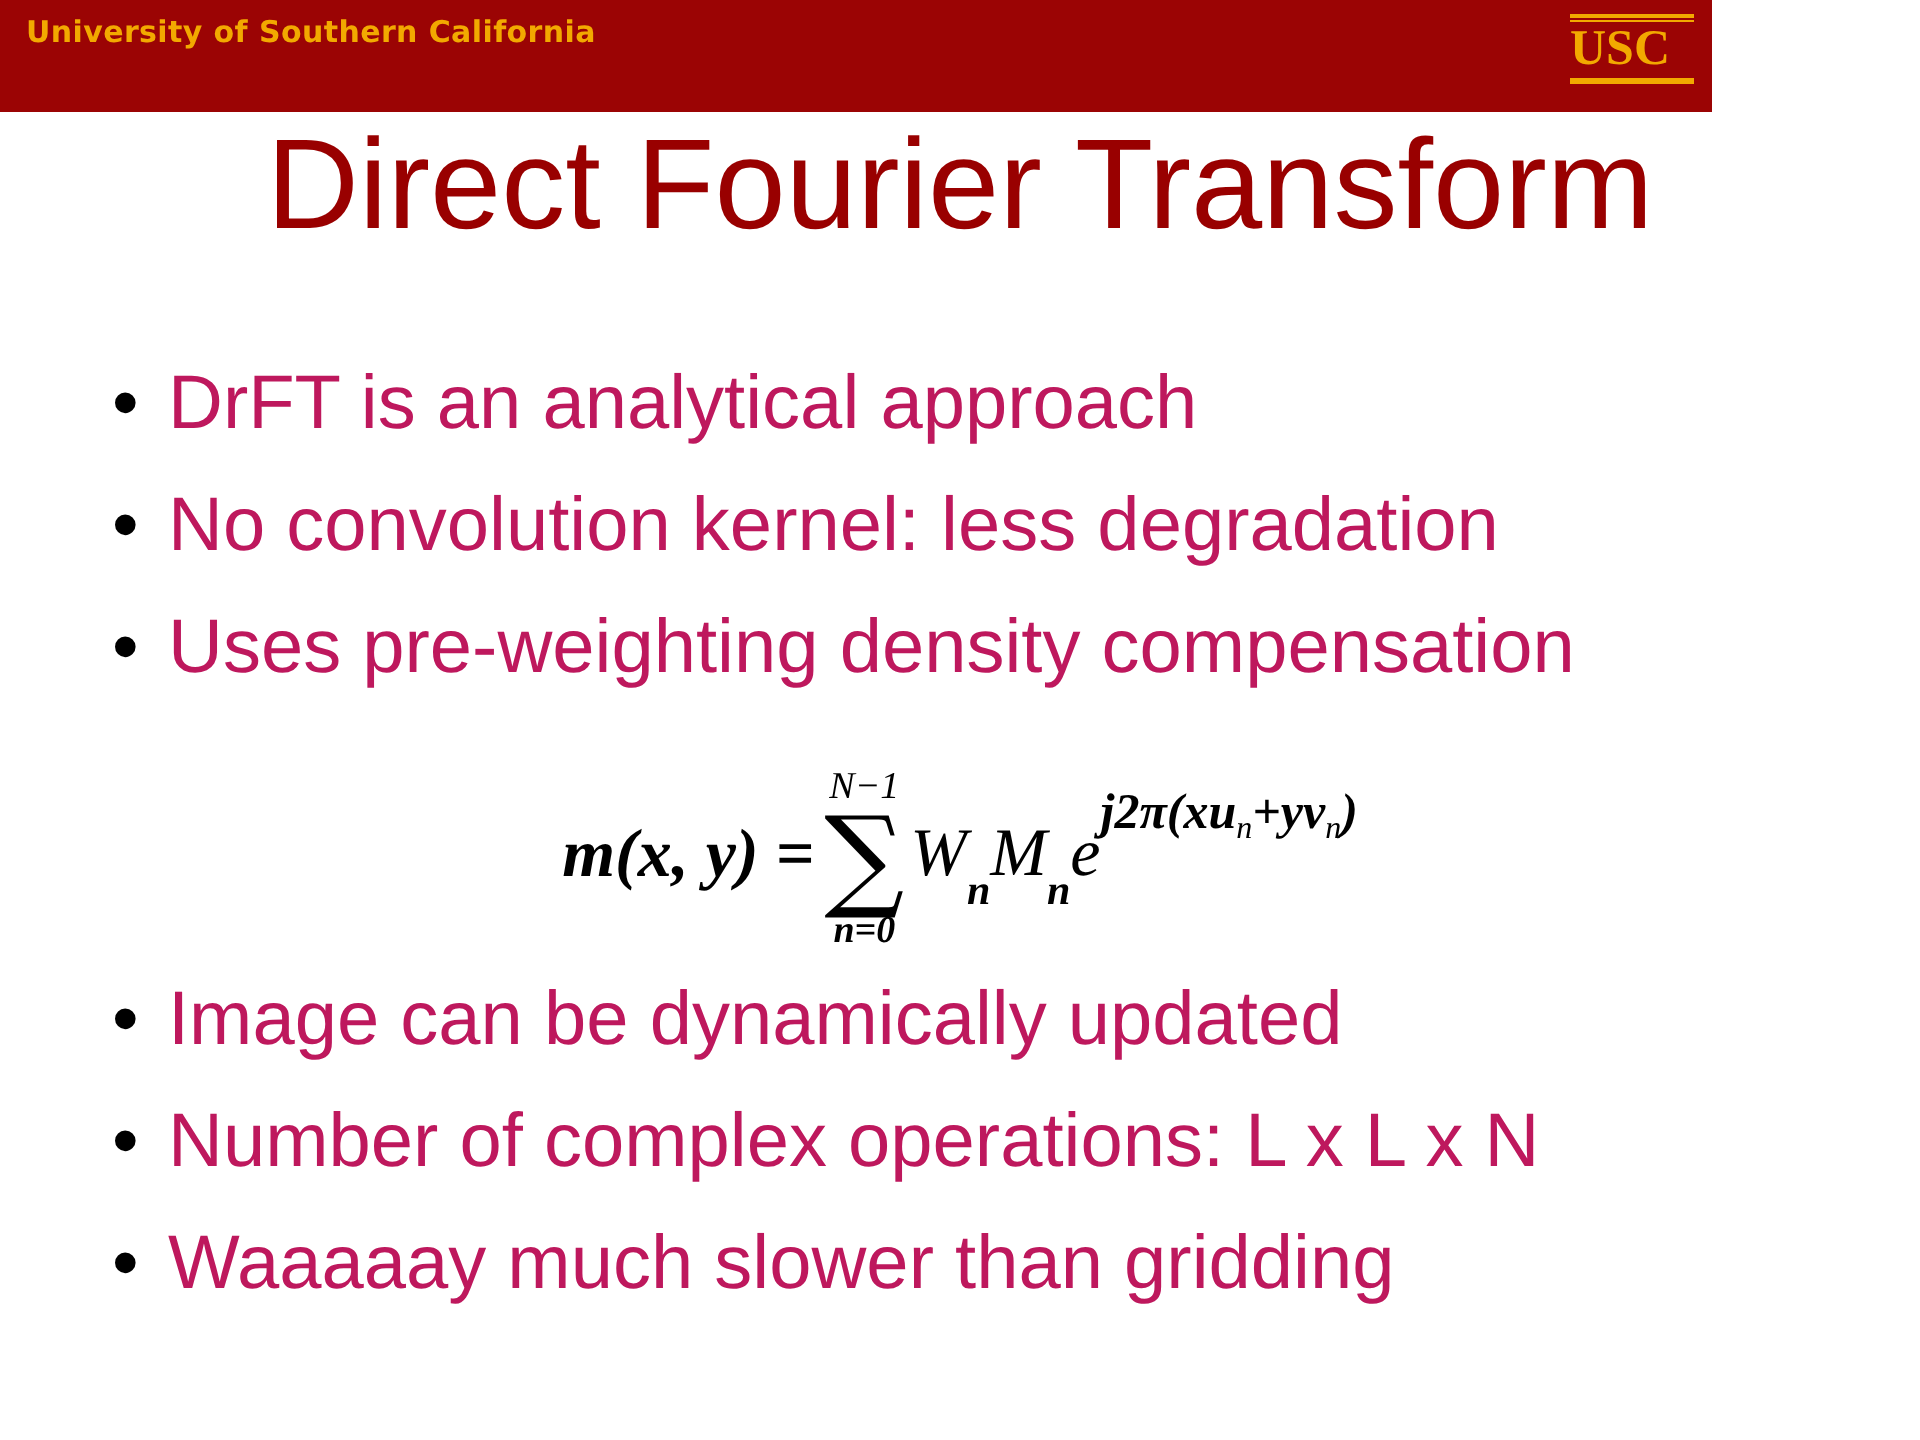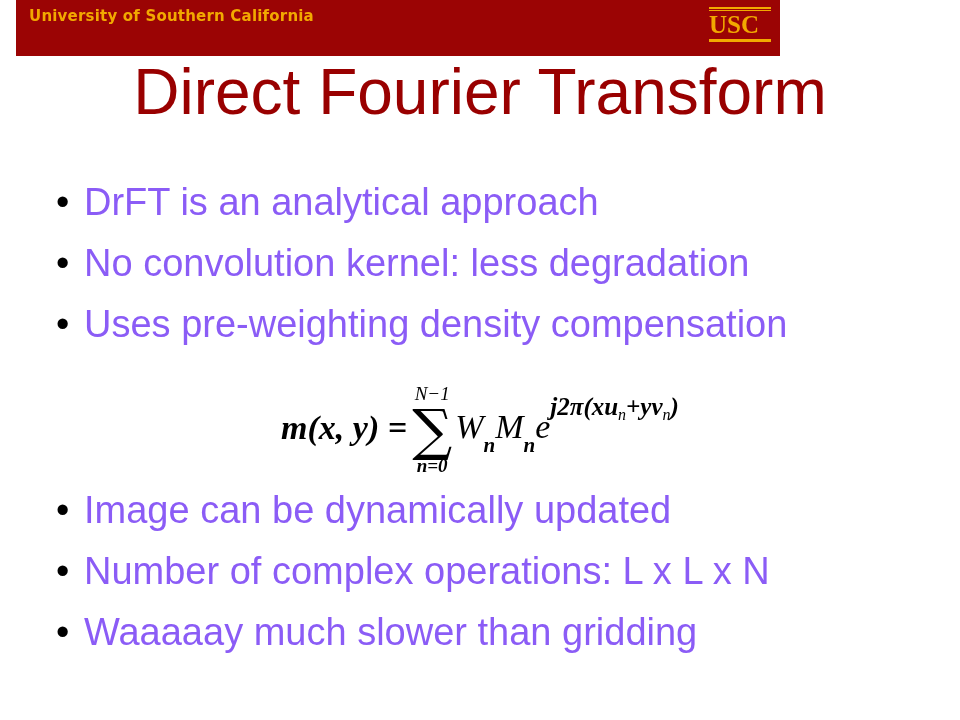--- a/index.html
+++ b/index.html
@@ -16,23 +16,23 @@
   .slide {
     position: relative;
     width: 960px;
     height: 720px;
     background: #ffffff;
   }
 
   
   .header-band {
     position: absolute;
-    left: 16px;
+    left: 0;
     top: 0;
-    width: 764px;
+    width: 856px;
     height: 56px;
     background: #9B0404;
   }
   .univ-name {
     position: absolute;
     left: 13px;
     top: 7px;
     font-family: "DejaVu Sans", sans-serif;
     font-size: 15px;
     font-weight: bold;
@@ -104,21 +104,21 @@
     color: #000000;
     text-align: left;
     padding-left: 6px;
     box-sizing: border-box;
   }
   .bullet-text {
     flex: 1 1 auto;
     font-family: "Liberation Sans", sans-serif;
     font-size: 38px;
     line-height: 54px;
-    color: #8b5cf6;
+    color: #be185d;
     white-space: nowrap;
   }
 
   
   .formula {
     position: absolute;
     left: 0;
     top: 366px;
     width: 960px;
     text-align: center;

